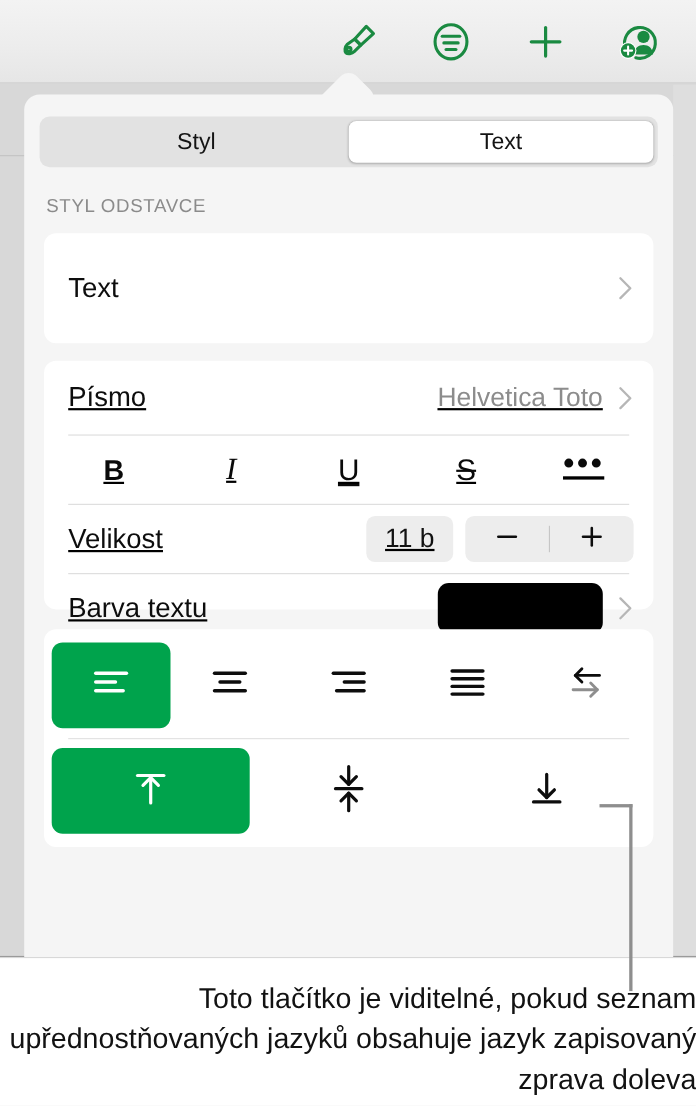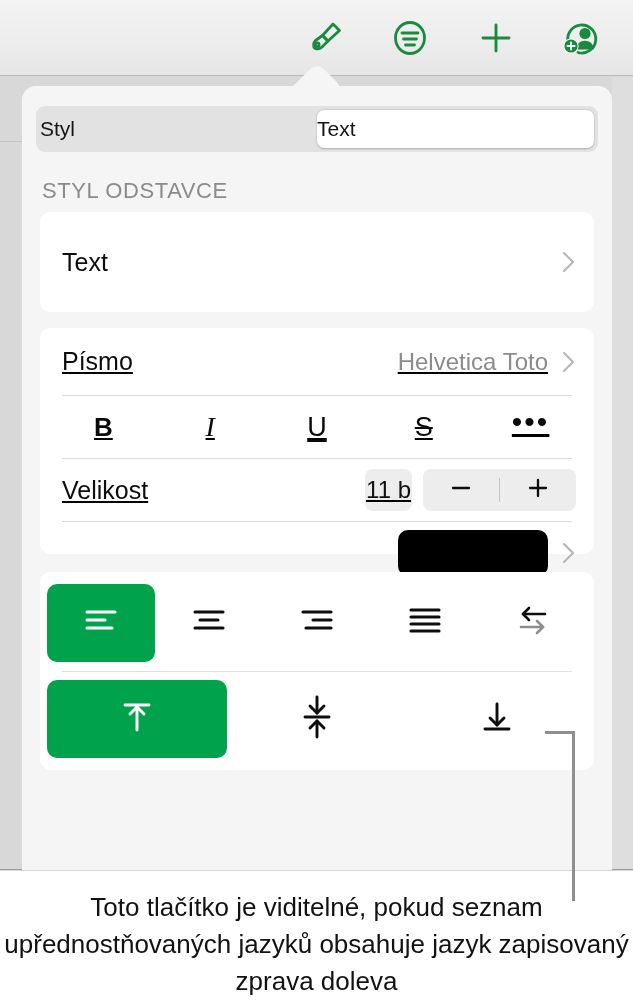--- a/index.html
+++ b/index.html
@@ -101,36 +101,36 @@
     left: 14px; top: 20px;
     width: 562px; height: 46px;
     background: #e2e2e2;
     border-radius: 9px;
     display: flex;
     padding: 4px;
     box-sizing: border-box;
   }
   .tab {
     flex: 1;
-    display: flex; align-items: center; justify-content: flex-start;
+    display: flex; align-items: center; justify-content: center;
     font-size: 21px;
     color: #141414;
     border-radius: 7px;
     cursor: default;
   }
   .tab.selected {
     background: #ffffff;
     box-shadow: 0 0.5px 2px rgba(0,0,0,0.22), 0 0 0 0.5px rgba(0,0,0,0.04);
   }
 
   
   .section-label {
     position: absolute;
     left: 20px; top: 92px;
-    font-size: 22px;
+    font-size: 17px;
     letter-spacing: 0.6px;
     color: #8b8b8b;
   }
 
   
   .card {
     position: absolute;
     left: 18px;
     width: 554px;
     background: #ffffff;
@@ -199,21 +199,21 @@
   .style-btn.bold   { font-weight: bold; font-size: 26px; }
   .style-btn.italic { font-family: "Liberation Serif", serif; font-style: italic; font-size: 28px; }
   .style-btn.under  { text-decoration: underline; text-underline-offset: 4px; }
   .style-btn.strike { text-decoration: line-through; }
   .style-btn.dots   { font-size: 30px; letter-spacing: 2px; padding-bottom: 10px; }
 
   
   .size-value {
     background: #ededed;
     border-radius: 8px;
-    padding: 7px 1px;
+    padding: 7px 17px;
     font-size: 24px;
     color: #111111;
     cursor: default;
   }
   .stepper {
     margin-left: 11px;
     background: #ededed;
     border-radius: 8px;
     height: 42px;
     width: 153px;
@@ -268,21 +268,21 @@
     z-index: 9;
     background: #8e8e8e;
   }
   #leader-h { left: 545px; top: 731px; width: 30px; height: 3px; }
   #leader-v { left: 572px; top: 731px; width: 3px; height: 170px; }
 
   .caption {
     position: absolute;
     left: 0; top: 889px;
     width: 633px;
-    text-align: center;
+    text-align: right;
     font-size: 26px;
     line-height: 37px;
     color: #121212;
   }
 </style>
 </head>
 <body>
 
 <div class="toolbar">
   <div class="toolbar-icons">
@@ -436,20 +436,21 @@
             </span>
           </span>
         </span>
       </div>
     </div>
 
     <div class="divider" style="top:193px"></div>
 
     <div class="fc-row" id="fc-color">
       <div class="row">
+        <span class="row-label">Barva textu</span>
         <span class="row-spacer"></span>
         <span class="swatch"></span>
         <span class="chevron">
           <svg width="14" height="24" viewBox="0 0 14 24">
             <polyline points="2,3 11,12 2,21" fill="none" stroke="#b6b6b6" stroke-width="2.1" stroke-linecap="round" stroke-linejoin="round"></polyline>
           </svg>
         </span>
       </div>
     </div>
 

